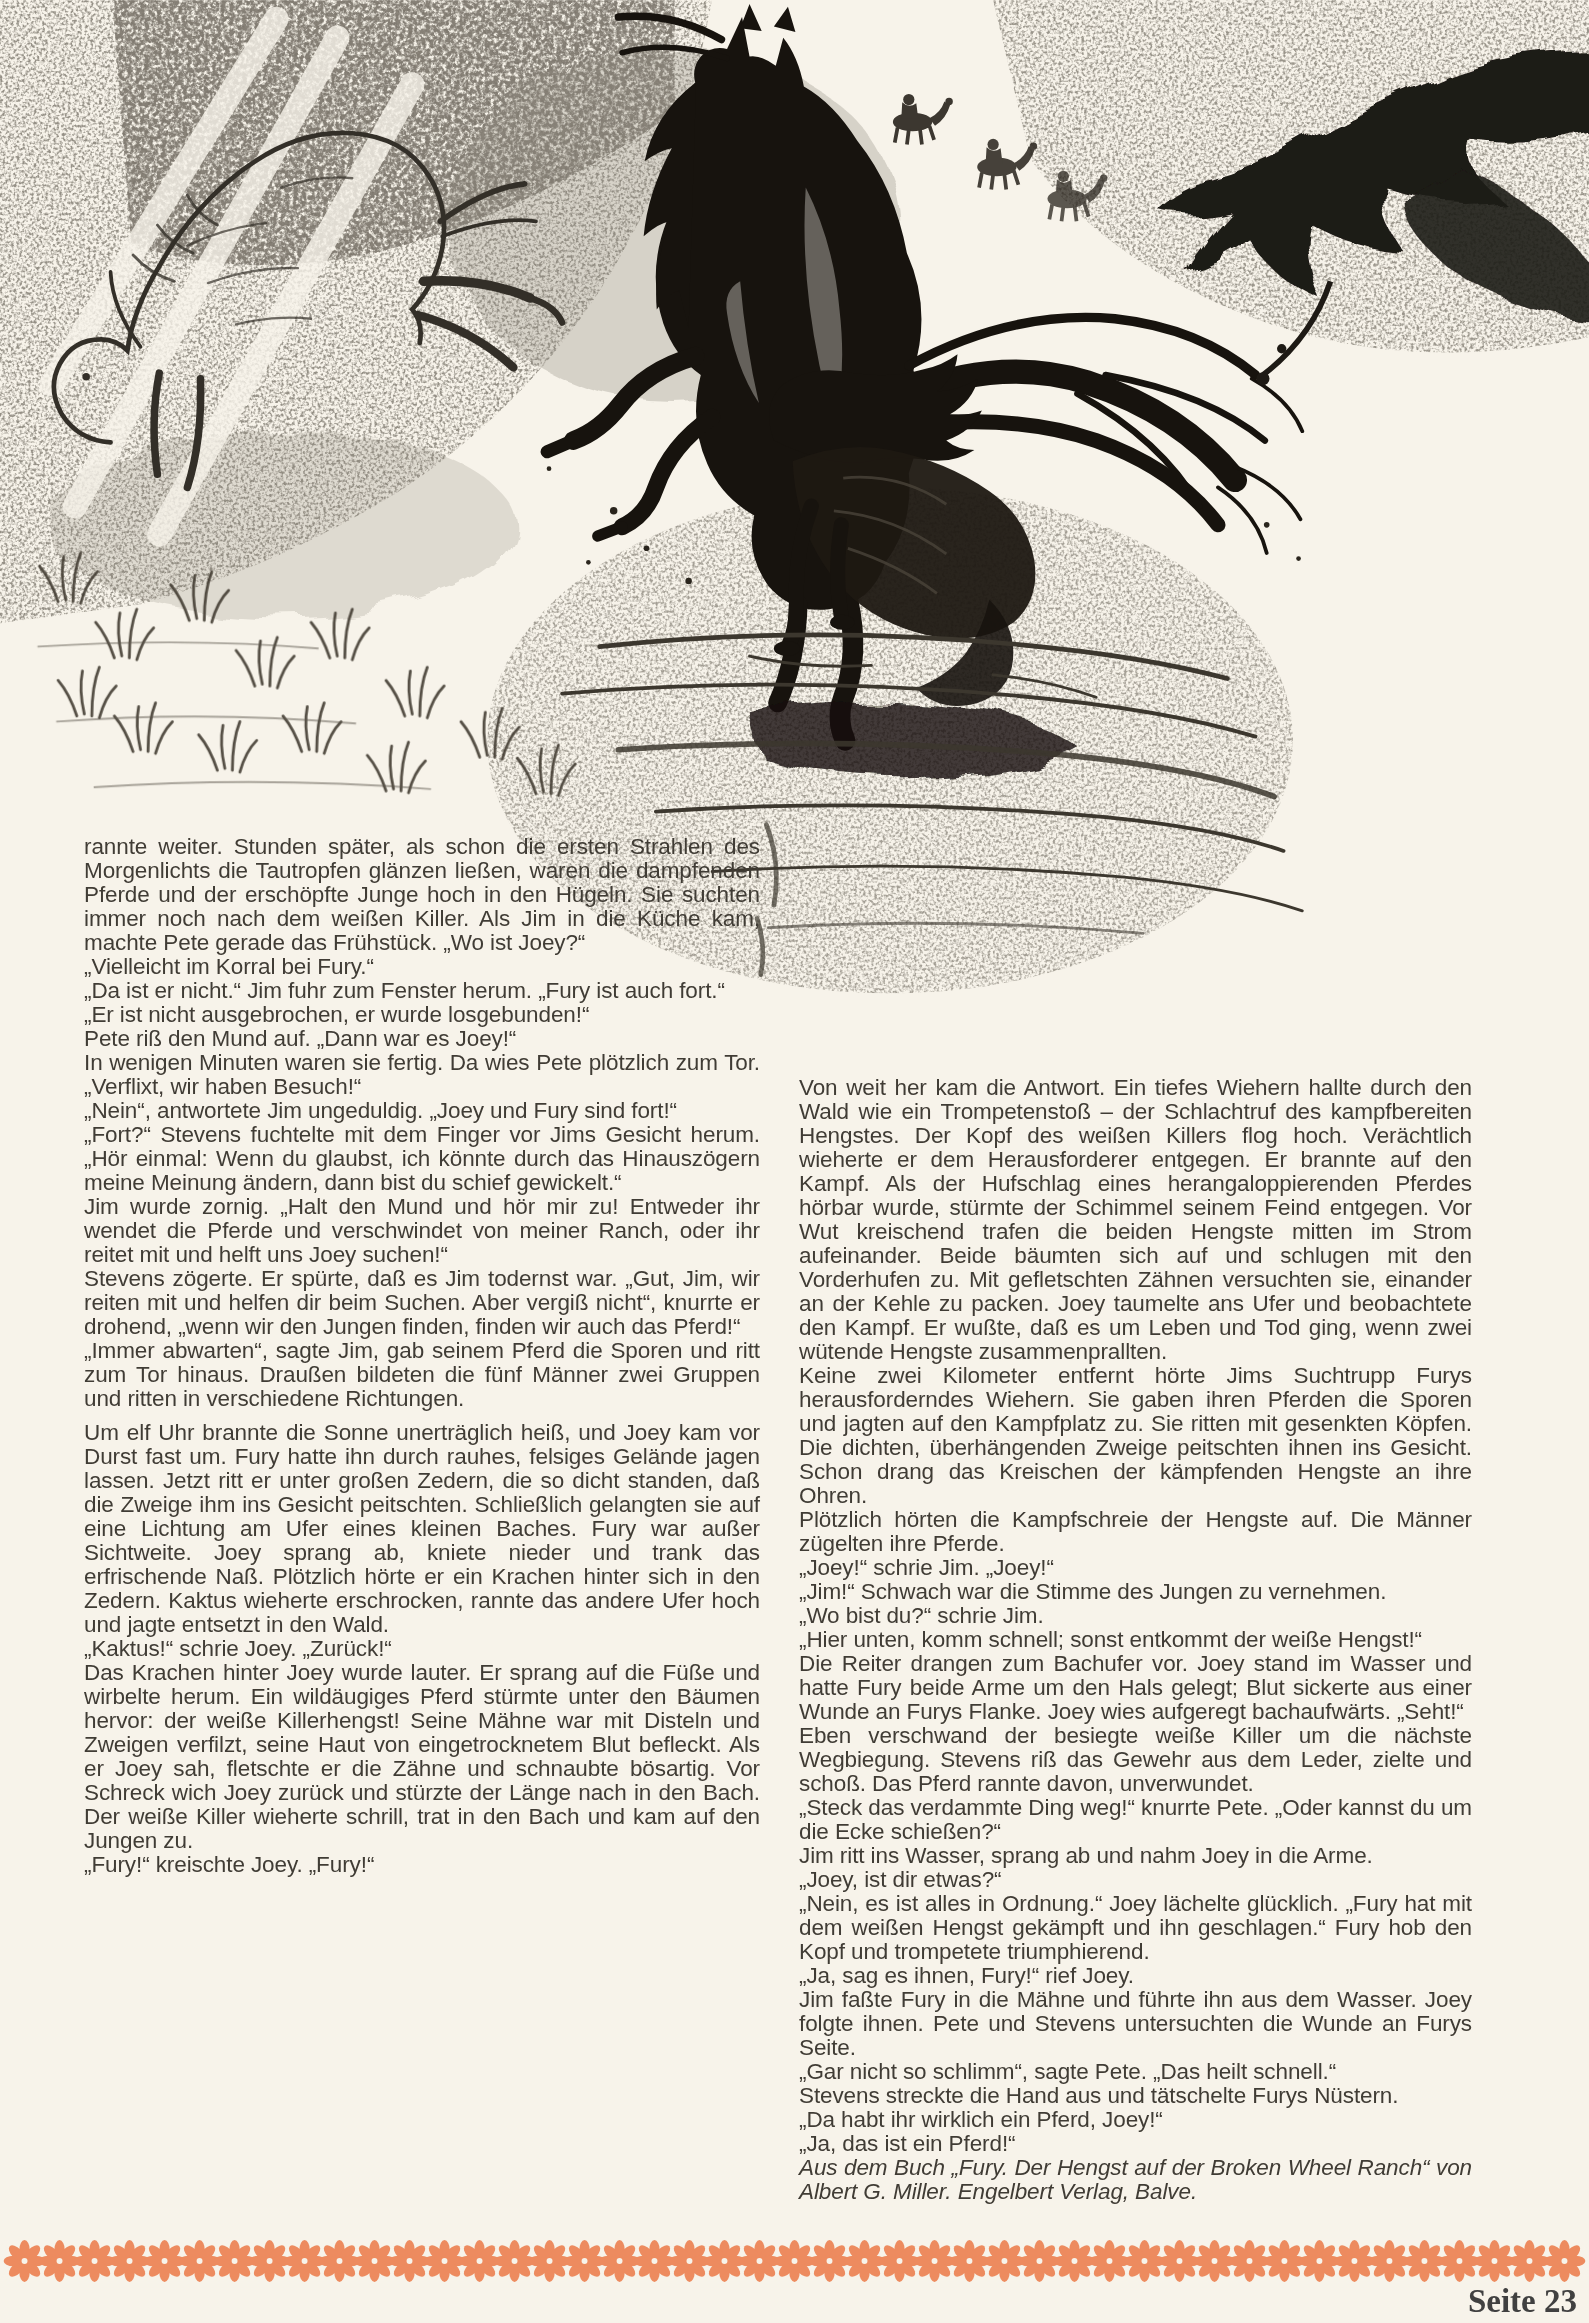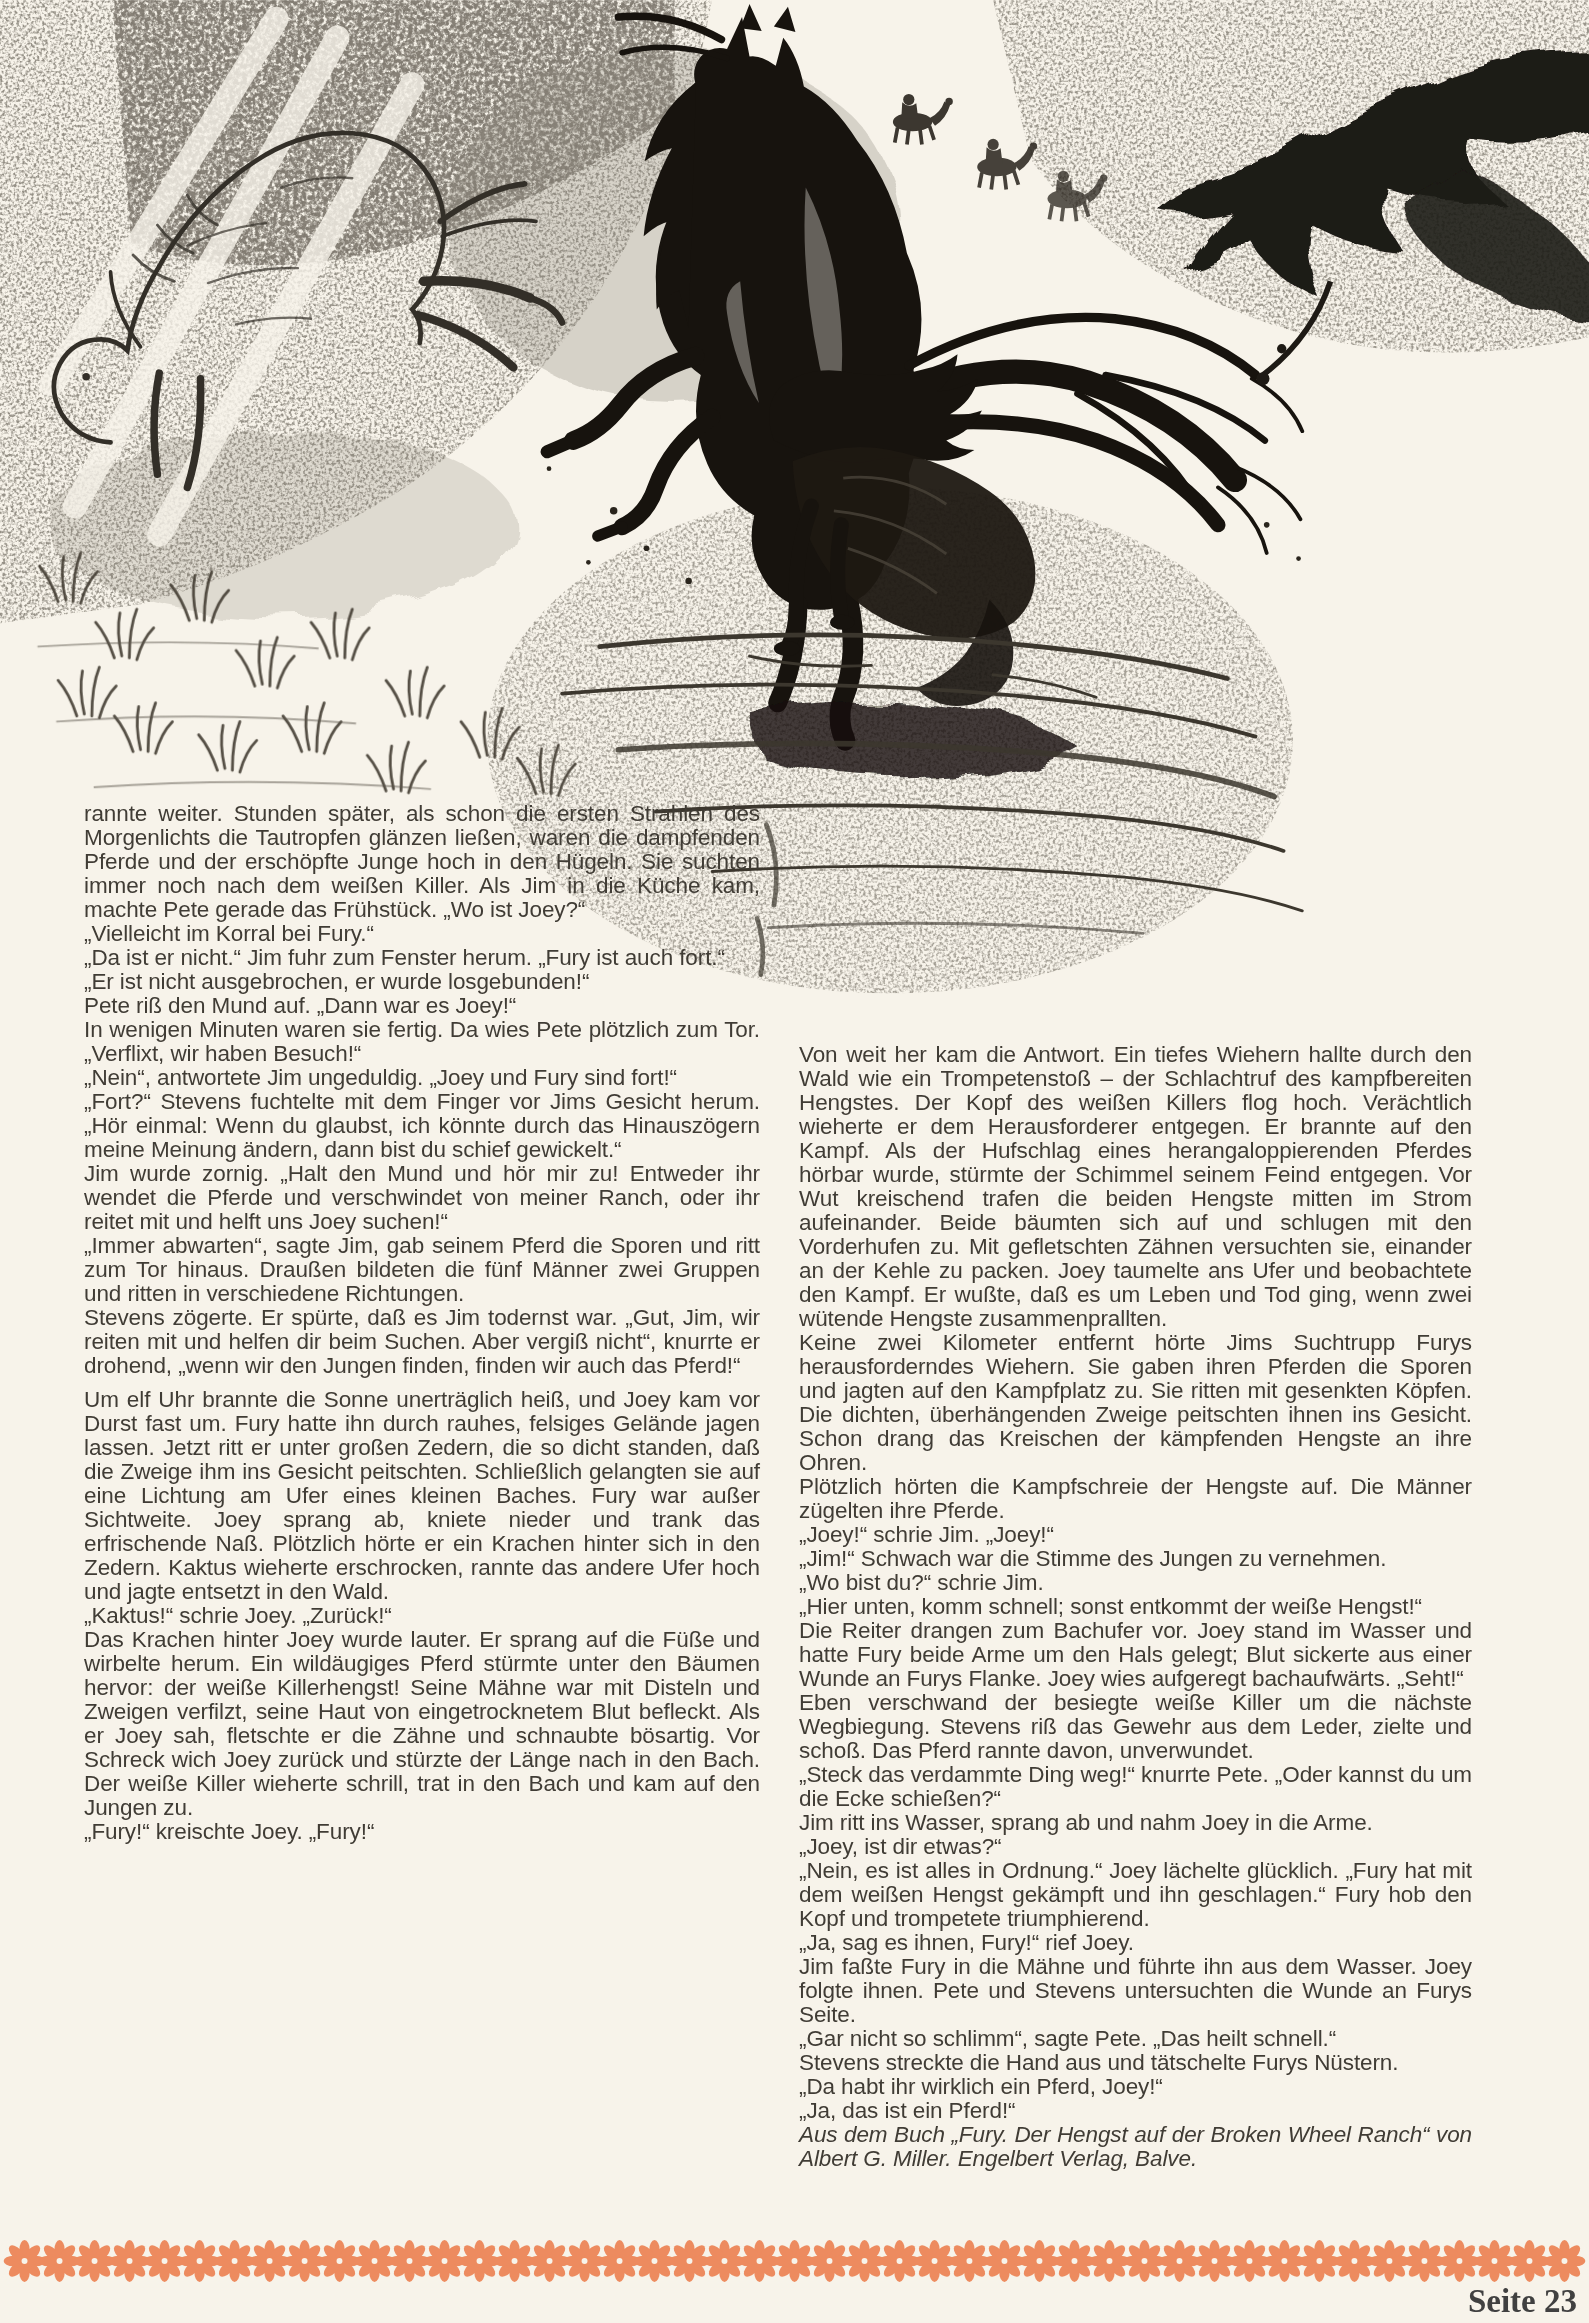--- a/index.html
+++ b/index.html
@@ -13,20 +13,21 @@
   #illustration{
     position:absolute;left:0;top:0;width:1589px;height:1031px;
     pointer-events:none;
   }
   .col{
     position:absolute;
     font-size:22.5px;line-height:24px;
     text-align:justify;
     color:#403c35;
     letter-spacing:-0.1px;
+    margin-top:33px;
   }
   #left-col{left:84px;top:802px;width:676px;}
   #right-col{left:799px;top:1043px;width:673px;}
   .col p{margin:0;}
   .col p.spaced{margin-top:10.3px;}
   .attribution{
     margin-top:12px;
     font-style:italic;
   }
   #flower-row{
@@ -201,22 +202,22 @@
   <div id="left-col" class="col">
       <p>rannte weiter. Stunden später, als schon die ersten Strahlen des Morgenlichts die Tautropfen glänzen ließen, waren die dampfenden Pferde und der erschöpfte Junge hoch in den Hügeln. Sie suchten immer noch nach dem weißen Killer. Als Jim in die Küche kam, machte Pete gerade das Frühstück. „Wo ist Joey?“</p>
       <p>„Vielleicht im Korral bei Fury.“</p>
       <p>„Da ist er nicht.“ Jim fuhr zum Fenster herum. „Fury ist auch fort.“</p>
       <p>„Er ist nicht ausgebrochen, er wurde losgebunden!“</p>
       <p>Pete riß den Mund auf. „Dann war es Joey!“</p>
       <p>In wenigen Minuten waren sie fertig. Da wies Pete plötzlich zum Tor. „Verflixt, wir haben Besuch!“</p>
       <p>„Nein“, antwortete Jim ungeduldig. „Joey und Fury sind fort!“</p>
       <p>„Fort?“ Stevens fuchtelte mit dem Finger vor Jims Gesicht herum. „Hör einmal: Wenn du glaubst, ich könnte durch das Hinauszögern meine Meinung ändern, dann bist du schief gewickelt.“</p>
       <p>Jim wurde zornig. „Halt den Mund und hör mir zu! Entweder ihr wendet die Pferde und verschwindet von meiner Ranch, oder ihr reitet mit und helft uns Joey suchen!“</p>
+      <p>Stevens zögerte. Er spürte, daß es Jim todernst war. „Gut, Jim, wir reiten mit und helfen dir beim Suchen. Aber vergiß nicht“, knurrte er drohend, „wenn wir den Jungen finden, finden wir auch das Pferd!“</p>
       <p>„Immer abwarten“, sagte Jim, gab seinem Pferd die Sporen und ritt zum Tor hinaus. Draußen bildeten die fünf Männer zwei Gruppen und ritten in verschiedene Richtungen.</p>
-      <p>Stevens zögerte. Er spürte, daß es Jim todernst war. „Gut, Jim, wir reiten mit und helfen dir beim Suchen. Aber vergiß nicht“, knurrte er drohend, „wenn wir den Jungen finden, finden wir auch das Pferd!“</p>
       <p class="spaced">Um elf Uhr brannte die Sonne unerträglich heiß, und Joey kam vor Durst fast um. Fury hatte ihn durch rauhes, felsiges Gelände jagen lassen. Jetzt ritt er unter großen Zedern, die so dicht standen, daß die Zweige ihm ins Gesicht peitschten. Schließlich gelangten sie auf eine Lichtung am Ufer eines kleinen Baches. Fury war außer Sichtweite. Joey sprang ab, kniete nieder und trank das erfrischende Naß. Plötzlich hörte er ein Krachen hinter sich in den Zedern. Kaktus wieherte erschrocken, rannte das andere Ufer hoch und jagte entsetzt in den Wald.</p>
       <p>„Kaktus!“ schrie Joey. „Zurück!“</p>
       <p>Das Krachen hinter Joey wurde lauter. Er sprang auf die Füße und wirbelte herum. Ein wildäugiges Pferd stürmte unter den Bäumen hervor: der weiße Killerhengst! Seine Mähne war mit Disteln und Zweigen verfilzt, seine Haut von eingetrocknetem Blut befleckt. Als er Joey sah, fletschte er die Zähne und schnaubte bösartig. Vor Schreck wich Joey zurück und stürzte der Länge nach in den Bach. Der weiße Killer wieherte schrill, trat in den Bach und kam auf den Jungen zu.</p>
       <p>„Fury!“ kreischte Joey. „Fury!“</p>
     </div>
 
   <div id="right-col" class="col">
     <div>
         <p>Von weit her kam die Antwort. Ein tiefes Wiehern hallte durch den Wald wie ein Trompetenstoß – der Schlachtruf des kampfbereiten Hengstes. Der Kopf des weißen Killers flog hoch. Verächtlich wieherte er dem Herausforderer entgegen. Er brannte auf den Kampf. Als der Hufschlag eines herangaloppierenden Pferdes hörbar wurde, stürmte der Schimmel seinem Feind entgegen. Vor Wut kreischend trafen die beiden Hengste mitten im Strom aufeinander. Beide bäumten sich auf und schlugen mit den Vorderhufen zu. Mit gefletschten Zähnen versuchten sie, einander an der Kehle zu packen. Joey taumelte ans Ufer und beobachtete den Kampf. Er wußte, daß es um Leben und Tod ging, wenn zwei wütende Hengste zusammenprallten.</p>
         <p>Keine zwei Kilometer entfernt hörte Jims Suchtrupp Furys herausforderndes Wiehern. Sie gaben ihren Pferden die Sporen und jagten auf den Kampfplatz zu. Sie ritten mit gesenkten Köpfen. Die dichten, überhängenden Zweige peitschten ihnen ins Gesicht. Schon drang das Kreischen der kämpfenden Hengste an ihre Ohren.</p>

